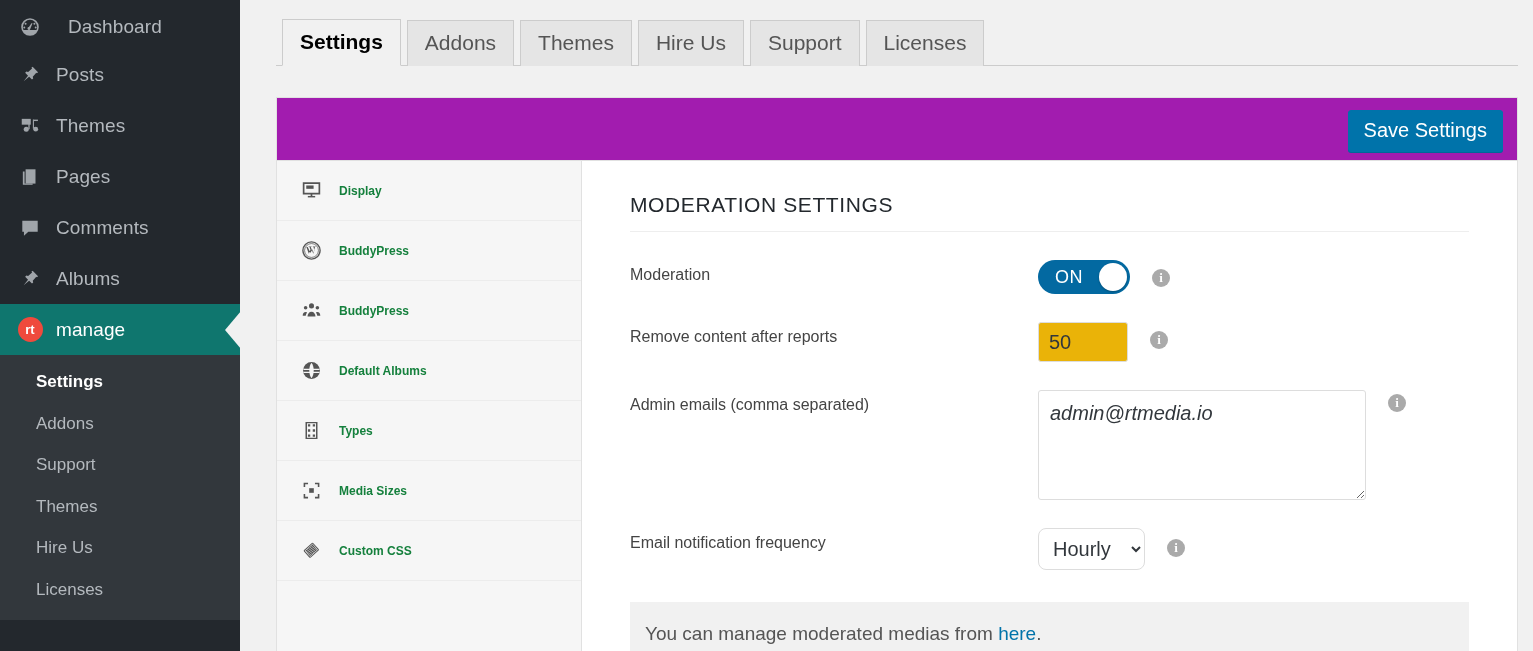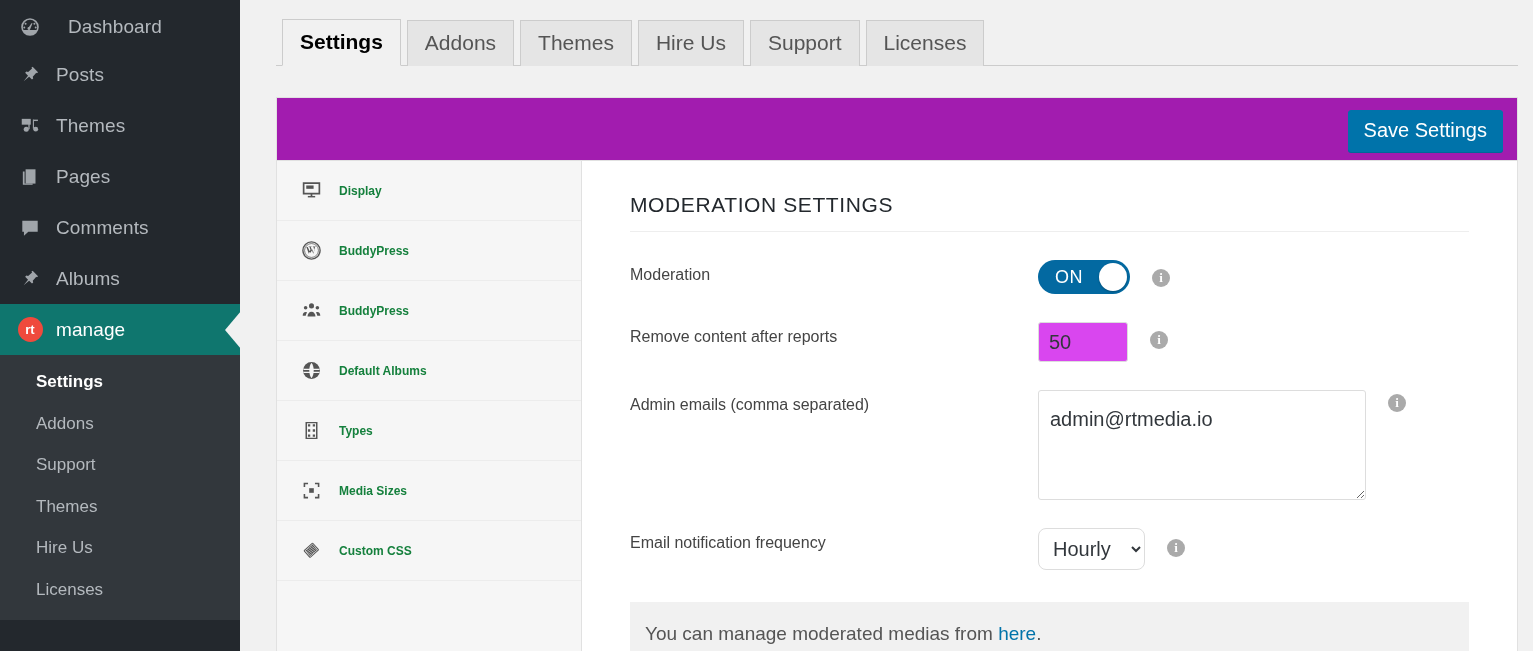--- a/index.html
+++ b/index.html
@@ -206,33 +206,34 @@
   }
 
   .num-input {
     width: 90px; height: 40px;
     border: 1px solid #ddd;
     border-radius: 3px;
     padding: 0 10px;
     font-size: 20px;
     color: #32373c;
     font-family: "Liberation Sans", sans-serif;
-    background: #d946ef;
+    background: #eab308;
   }
   .email-textarea {
     width: 328px; height: 110px;
     border: 1px solid #ddd;
     border-radius: 3px;
-    padding: 15px 11px;
+    padding: 9px 11px;
     font-size: 20px;
     color: #32373c;
     font-family: "Liberation Sans", sans-serif;
     resize: both;
     background: #fff;
     line-height: 1.3;
+    font-style: italic;
   }
   .freq-select {
     height: 42px;
     border: 1px solid #ddd;
     border-radius: 8px;
     padding: 0 4px 0 10px;
     font-size: 20px;
     color: #32373c;
     background: #fff;
     font-family: "Liberation Sans", sans-serif;

